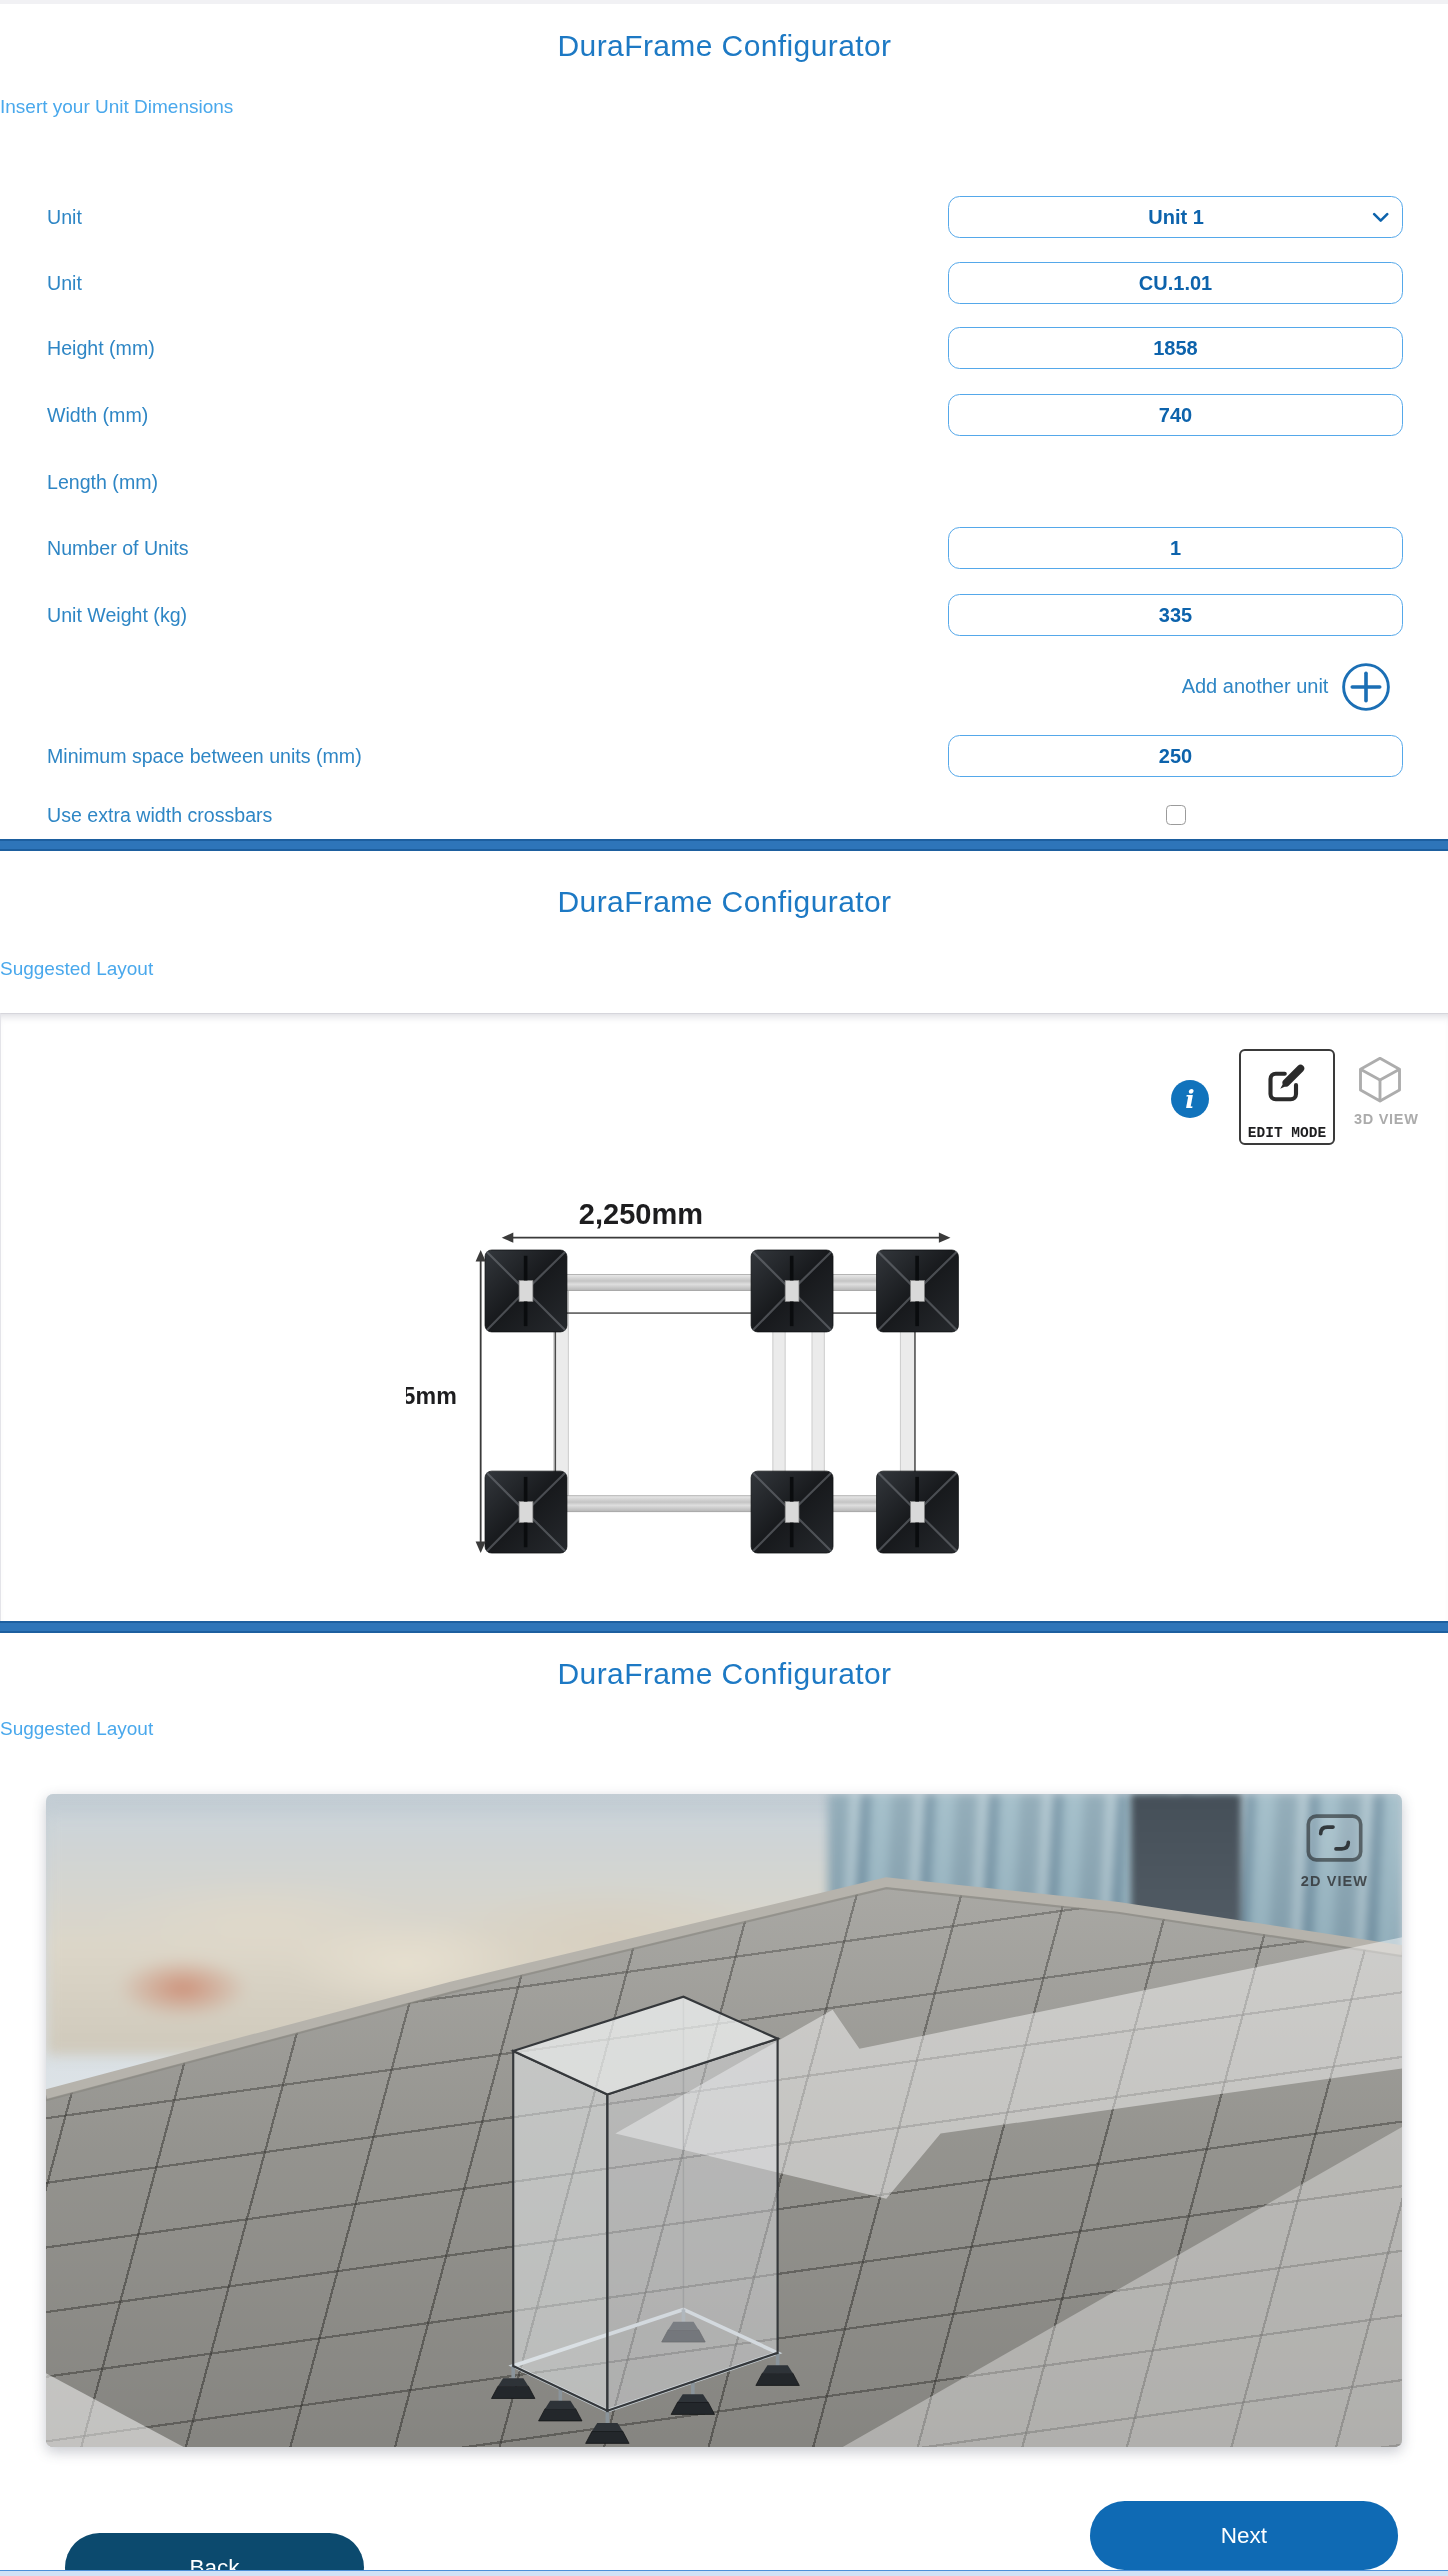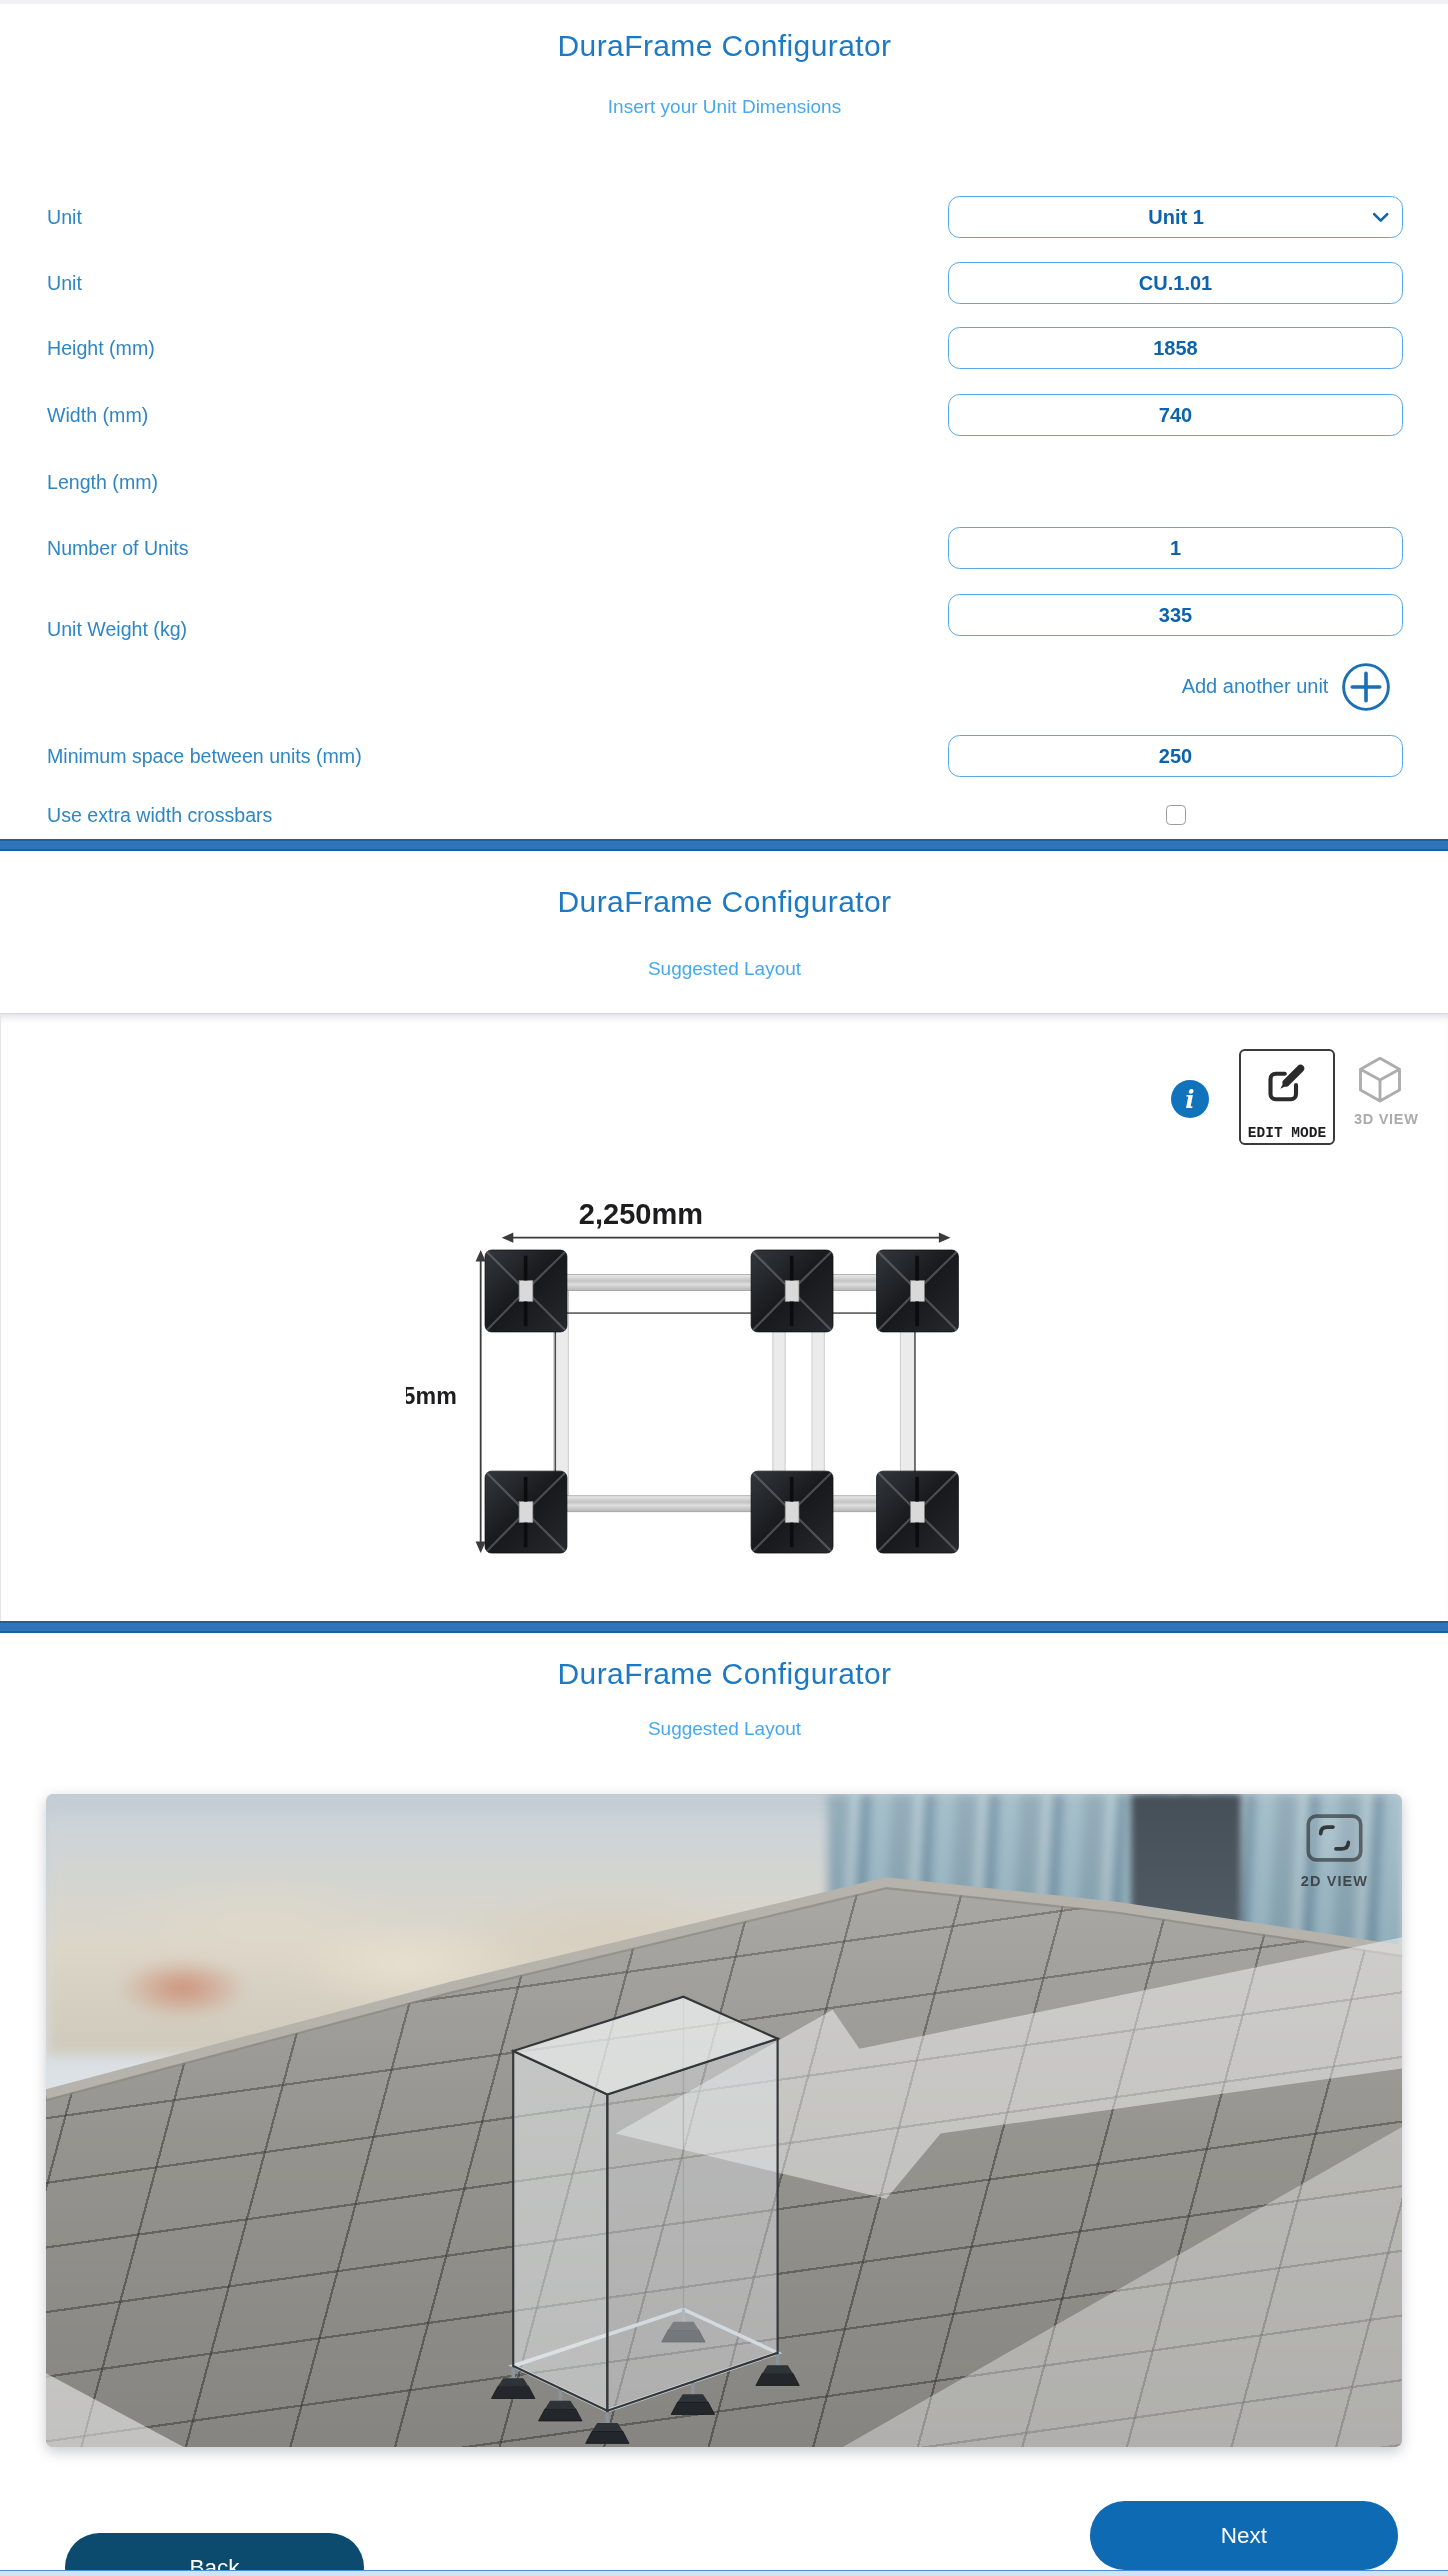--- a/index.html
+++ b/index.html
@@ -2,21 +2,21 @@
 <html style="font-size:11.6px"><head>
 <meta charset="utf-8">
 <style>
   html,body{margin:0;padding:0;background:#ffffff;}
   body{font-family:"Liberation Sans",sans-serif;}
   #page{position:relative;width:1449px;height:2576px;background:#fff;overflow:hidden;}
   .abs{position:absolute;}
 
   
   .sec-title{width:1449px;text-align:center;font-size:30px;font-weight:500;color:#1d79c4;letter-spacing:0.4px;}
-  .sec-sub{width:1449px;text-align:center;font-size:19px;font-weight:500;color:#49a8ec;}
+  .sec-sub{width:1449px;text-align:left;font-size:19px;font-weight:500;color:#49a8ec;}
 
   
   .f-label{left:47px;font-size:19.6px;color:#2e86c5;line-height:42px;white-space:nowrap;}
   .f-input{left:948px;width:455px;height:42px;box-sizing:border-box;border:1.4px solid #55a8ea;border-radius:11.6px;
            background:#fff;font-family:"Liberation Sans",sans-serif;font-size:20px;font-weight:bold;color:#0d63ac;
            text-align:center;outline:none;padding:0 29px 0 29px;}
   .f-select{display:flex;align-items:center;justify-content:center;position:relative;padding-left:30px;}
   .f-select .sel-val{font-size:20px;font-weight:bold;color:#0d63ac;}
   .f-select svg{position:absolute;right:13px;top:15px;}
   .addunit{display:flex;align-items:center;gap:11.6px;}
@@ -100,21 +100,21 @@
   <input class="abs f-input" style="top: 327px;" value="1858">
 
   <div class="abs f-label" style="top:394px;">Width (mm)</div>
   <input class="abs f-input" style="top: 394px;" value="740">
 
   <div class="abs f-label" style="top:461px;">Length (mm)</div>
 
   <div class="abs f-label" style="top:527px;">Number of Units</div>
   <input class="abs f-input" style="top: 527px;" value="1">
 
-  <div class="abs f-label" style="top:608px;">Unit Weight (kg)</div>
+  <div class="abs f-label" style="top:594px;">Unit Weight (kg)</div>
   <input class="abs f-input" style="top: 594px;" value="335">
 
   <div class="abs addunit" style="top:659px;right:57px;height:55px;">
     <span class="addtxt">Add another unit</span>
     <svg width="52" height="52" viewBox="0 0 72 72">
       <circle cx="36" cy="36" r="31" fill="none" stroke="#1b6fb5" stroke-width="4"></circle>
       <line x1="36" y1="17" x2="36" y2="55" stroke="#1b6fb5" stroke-width="5" stroke-linecap="round"></line>
       <line x1="17" y1="36" x2="55" y2="36" stroke="#1b6fb5" stroke-width="5" stroke-linecap="round"></line>
     </svg>
   </div>

